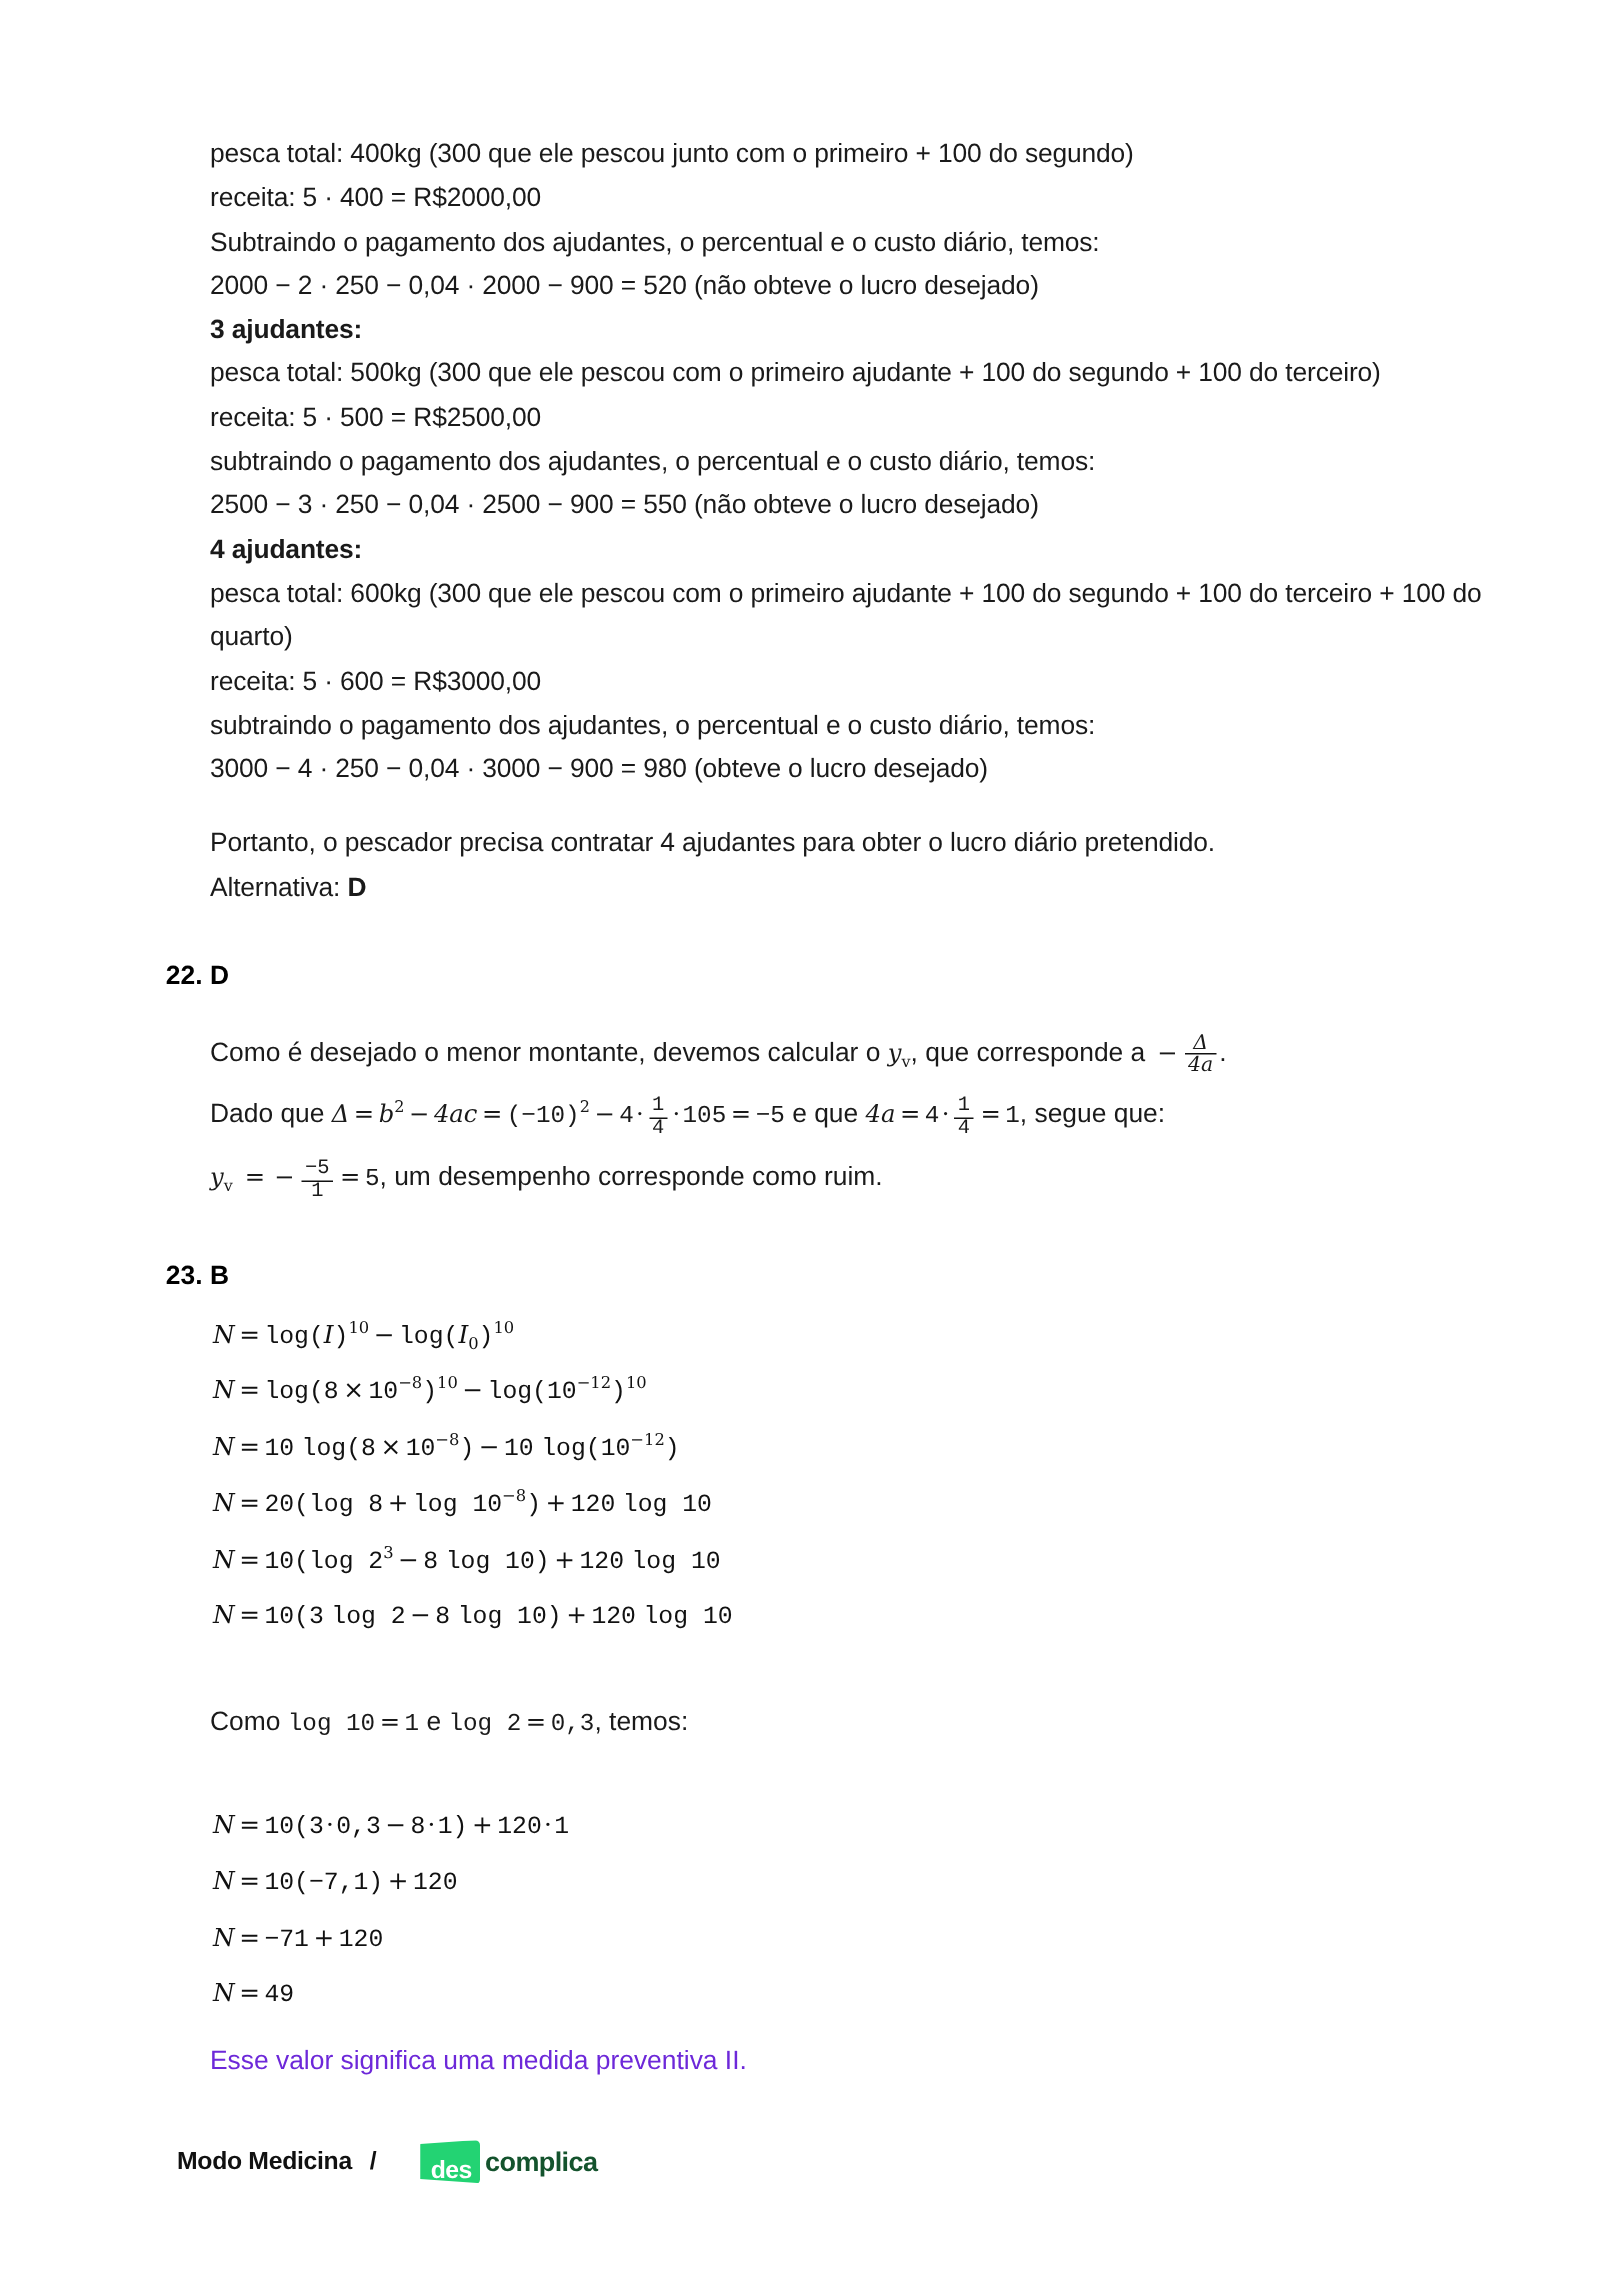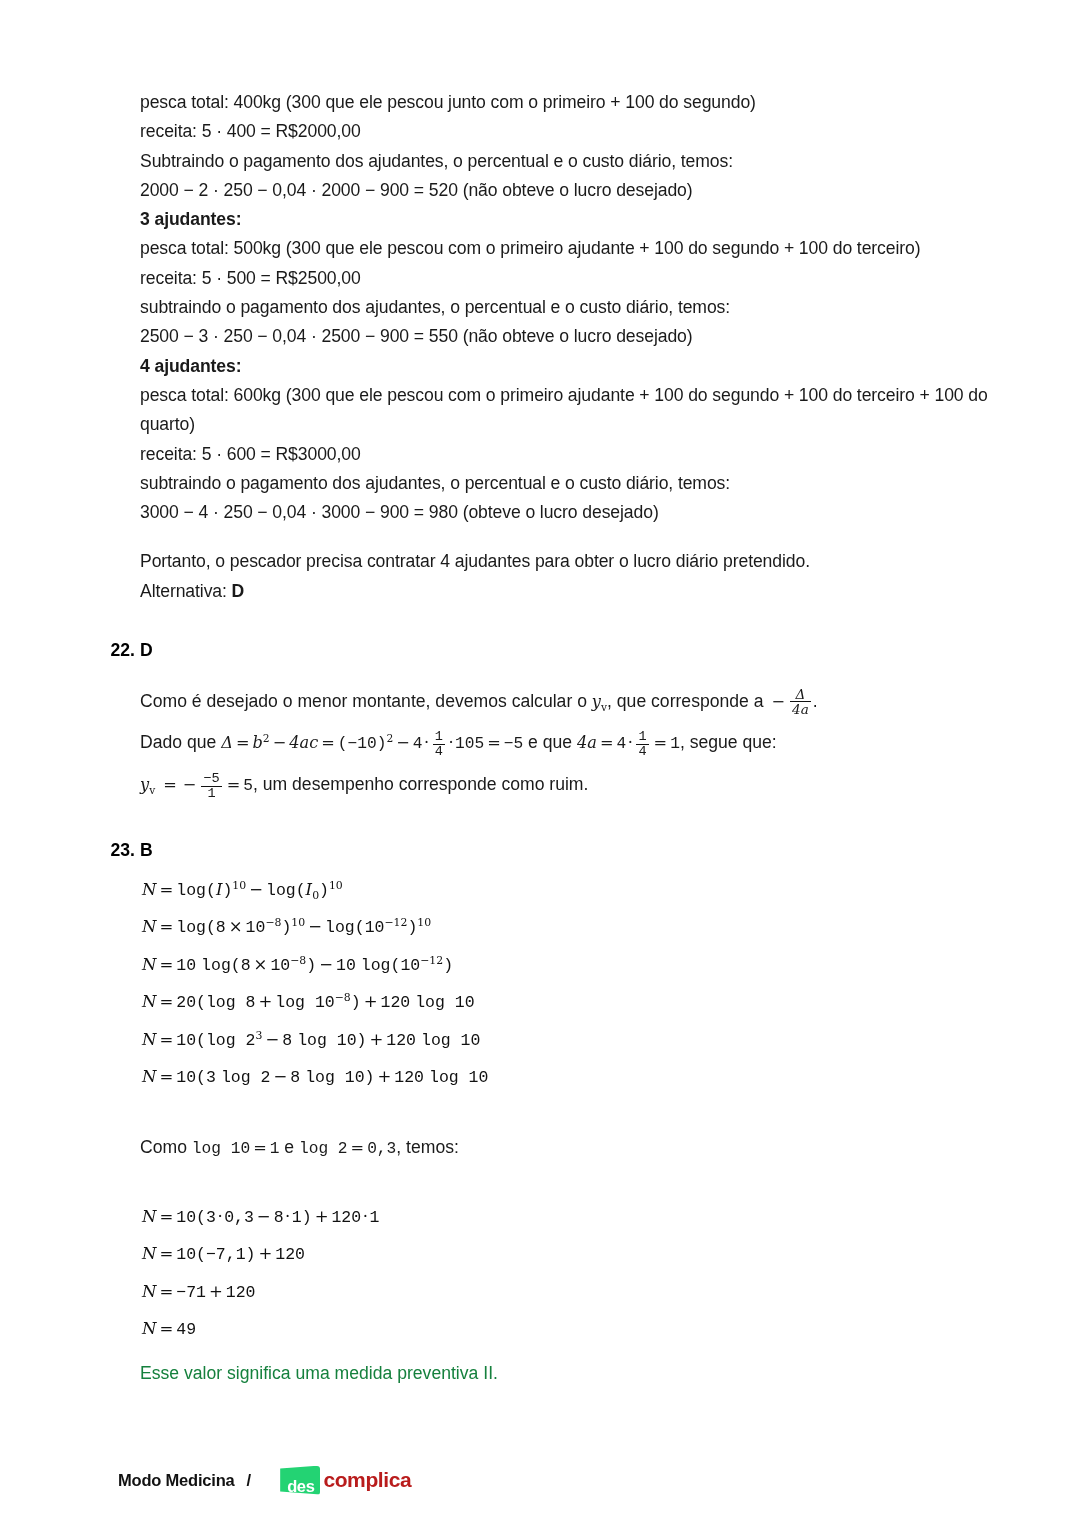--- a/index.html
+++ b/index.html
@@ -125,29 +125,29 @@
   }
 
   .eqblock { margin-top: 6px; }
   .eqblock .mathline { padding-left: 2px; }
 
   .gapline { height: 30px; }
 
   .tail {
     font-size: 17.6px;
     line-height: 29.3px;
-    color: #15803d;
+    color: #6d28d9;
     margin-top: 10px;
   }
 
   
   .footer {
     position: absolute;
     left: 118px;
-    top: 1463px;
+    top: 1424px;
     display: flex;
     align-items: center;
     height: 34px;
   }
   .footer-title {
     font-size: 16.5px;
     font-weight: bold;
     color: #111;
     letter-spacing: -0.2px;
   }
@@ -177,23 +177,23 @@
   .logo-mark-text {
     font-size: 16.5px;
     font-weight: bold;
     color: #ffffff;
     letter-spacing: -0.4px;
     line-height: 1;
     position: relative;
     top: 0px;
   }
   .logo-word {
-    font-size: 21px;
-    font-weight: bold;
-    color: #b91c1c;
+    font-size: 18px;
+    font-weight: bold;
+    color: #14532d;
     letter-spacing: -0.4px;
     margin-left: 3px;
   }
 </style>
 </head>
 <body>
 
 <div class="page">
 
   <div class="content">

